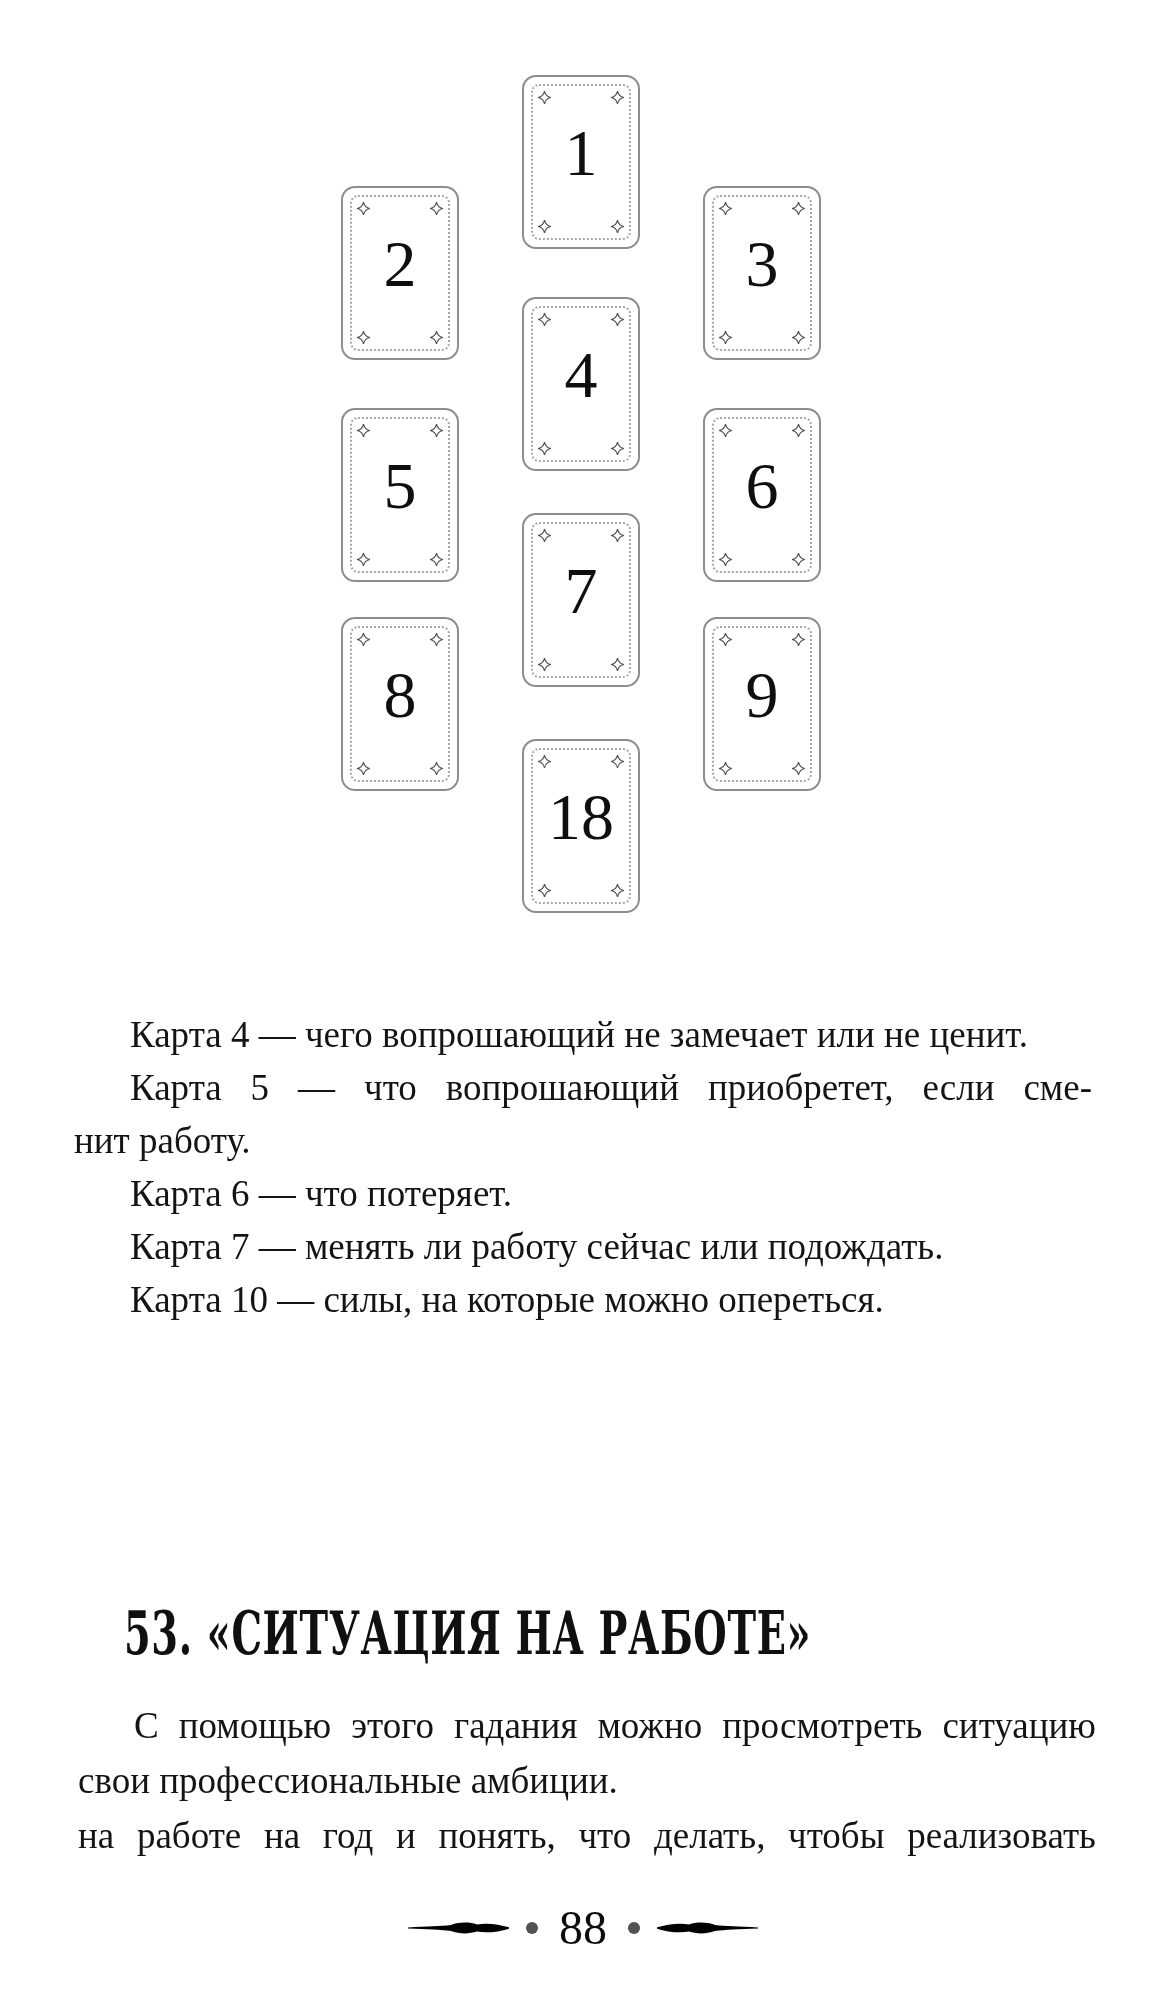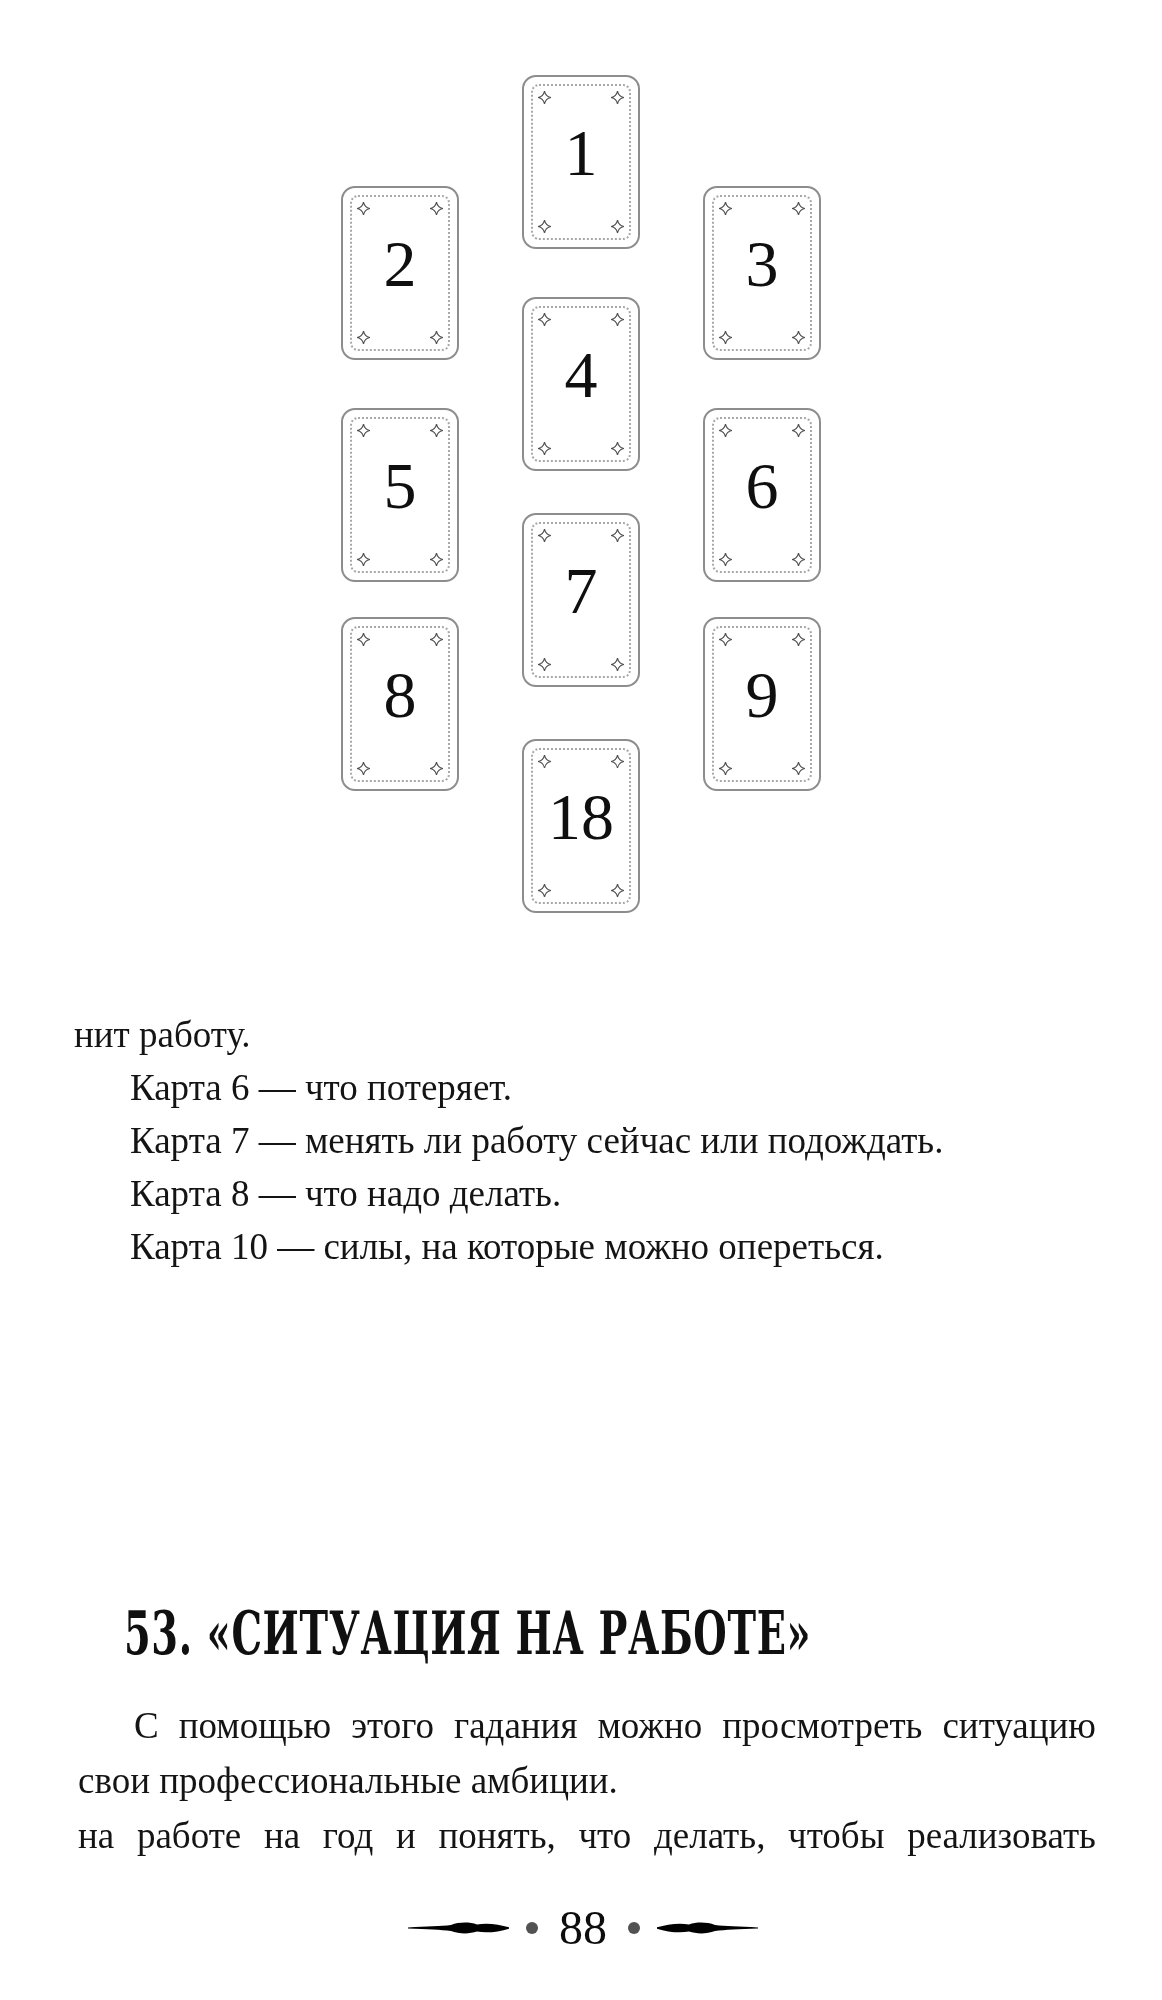--- a/index.html
+++ b/index.html
@@ -293,24 +293,25 @@
         </svg>
       <svg class="star br" viewBox="0 0 16 16">
           <use href="#star4"></use>
         </svg>
       <div class="card-number">18</div>
     </div>
 
   </div>
 
   <div class="meanings">
+    <p class="line indent">Карта 4 — чего вопрошающий не замечает или не ценит.</p>
+    <p class="line indent stretch">Карта 5 — что вопрошающий приобретет, если сме-</p>
     <p class="line">нит работу.</p>
     <p class="line indent">Карта 6 — что потеряет.</p>
     <p class="line indent">Карта 7 — менять ли работу сейчас или подождать.</p>
-    <p class="line indent">Карта 8 — что надо делать.</p>
     <p class="line indent">Карта 10 — силы, на которые можно опереться.</p>
   </div>
 
   <h2 class="section-heading">53. «СИТУАЦИЯ НА РАБОТЕ»</h2>
 
   <div class="intro">
     <p class="line indent stretch">С помощью этого гадания можно просмотреть ситуацию</p>
     <p class="line">свои профессиональные амбиции.</p>
     <p class="line stretch">на работе на год и понять, что делать, чтобы реализовать</p>
   </div>

